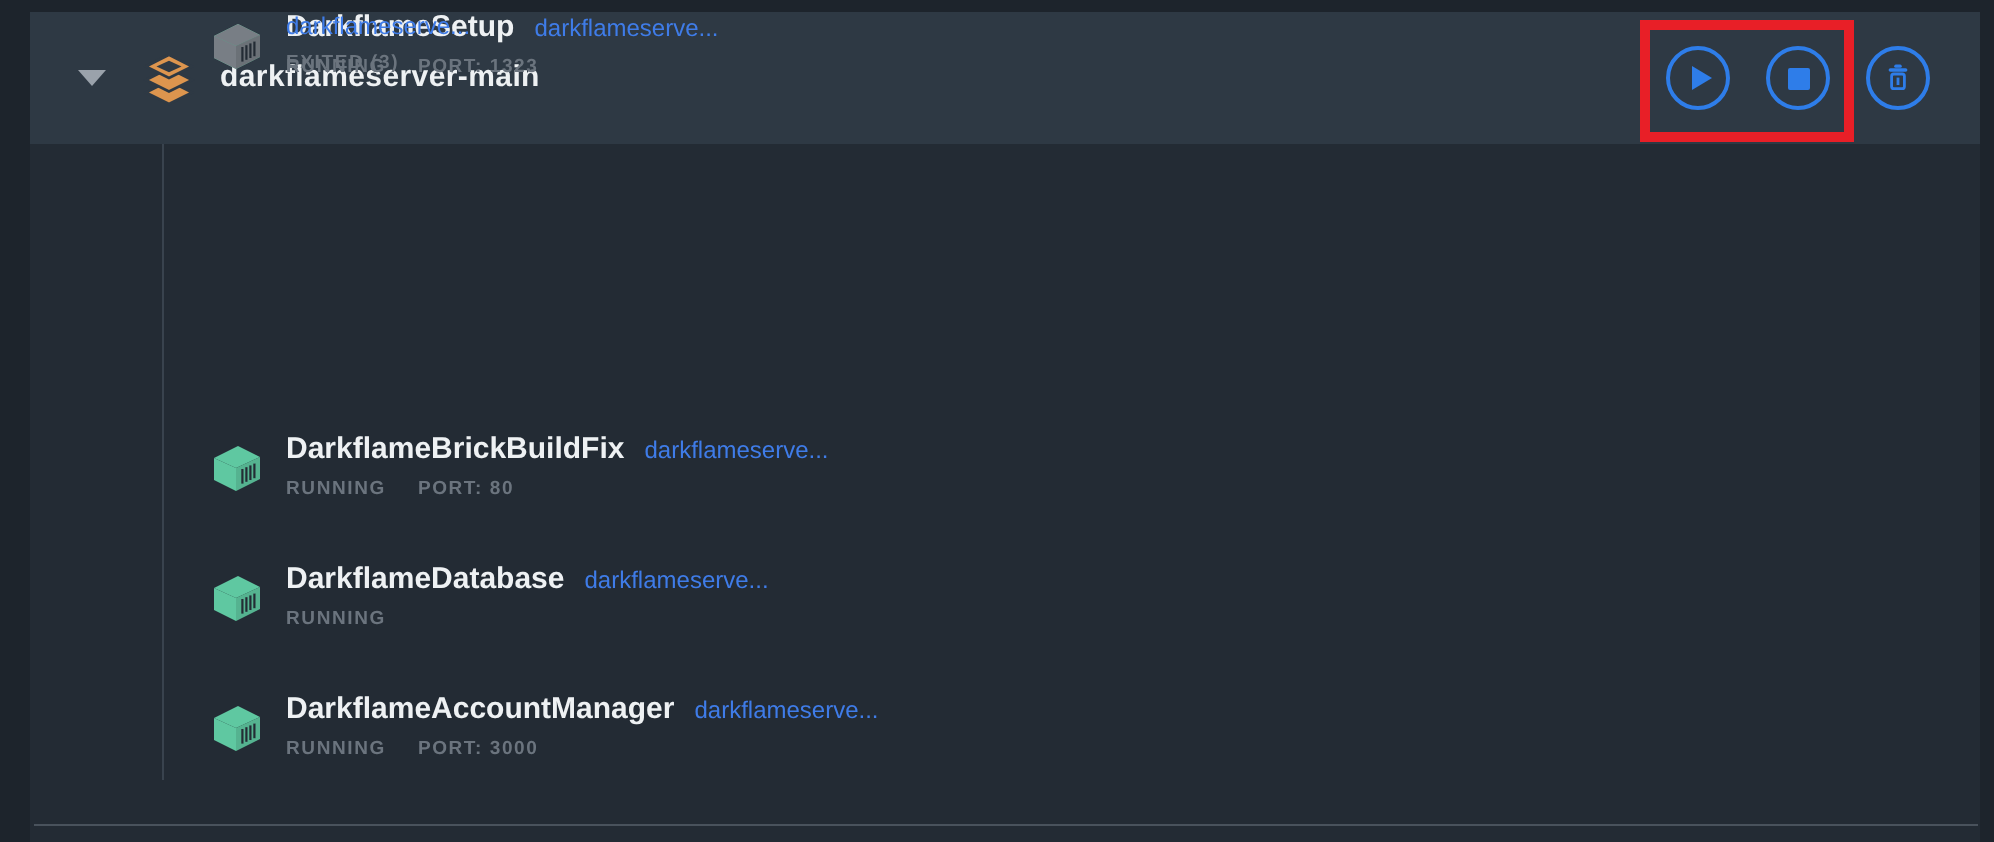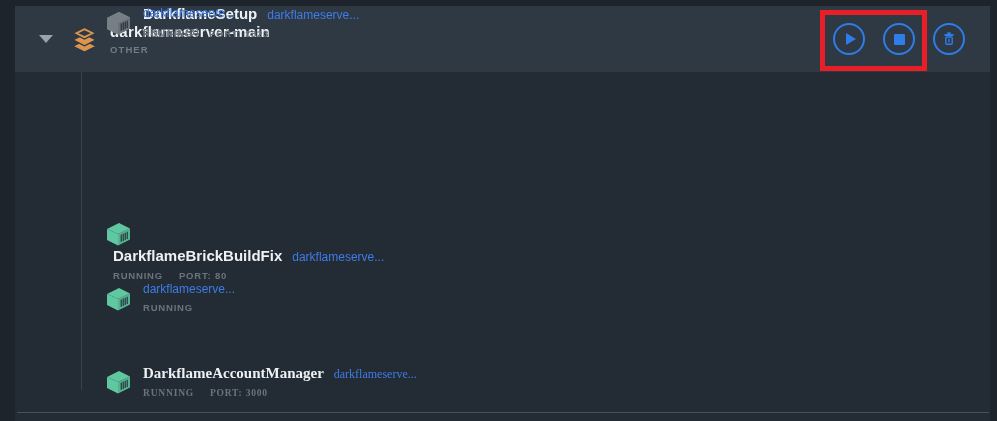--- a/index.html
+++ b/index.html
@@ -49,23 +49,23 @@
     border:5px solid #e81f27; box-sizing:border-box;
     z-index:10; pointer-events:none;
   }
 
   
   .tree-line { position:absolute; left:66px; top:66px; width:1px; height:318px; background:#39434e; }
 
   .row { position:absolute; left:88px; display:flex; cursor:default; }
   .row:nth-of-type(1) { top:82px; }
   .row:nth-of-type(2) { top:147px; }
-  .row:nth-of-type(3) { top:211px;flex-direction:column; }
+  .row:nth-of-type(3) { top:211px; }
   .row:nth-of-type(4) { top:276px; }
-  .row:nth-of-type(5) { top:359px;font-family:Liberation Serif, serif; }
+  .row:nth-of-type(5) { top:341px; }
 
   .box-icon { margin-top:3px; display:flex; color:#5fc8a1; }
   .row.exited .box-icon { color:#787e85; }
 
   .row-text { margin-left:10px; }
   .name-line { display:flex; align-items:baseline; gap:10px; }
   .cname { font-size:15px; font-weight:700; color:#eef1f3; line-height:16px; white-space:nowrap; }
   .clink { font-size:12px; color:#3f7ce8; text-decoration:none; white-space:nowrap; cursor:pointer; }
   .status-line {
     margin-top:6px; display:flex; gap:16px;
@@ -85,21 +85,20 @@
       <span class="stack-icon">
         <svg width="27" height="28" viewBox="0 0 28 28">
           <polygon points="14,15.5 26,21.5 14,27.5 2,21.5" fill="#dd954e" stroke="#2e3944" stroke-width="1.4"></polygon>
           <polygon points="14,9 26,15 14,21 2,15" fill="#dd954e" stroke="#2e3944" stroke-width="1.4"></polygon>
           <polygon points="14,2 26,8 14,14 2,8" fill="#dd954e" stroke="#2e3944" stroke-width="1.4"></polygon>
           <polygon points="14,5 20.5,8 14,11 7.5,8" fill="#2e3944"></polygon>
         </svg>
       </span>
       <div class="header-text">
         <div class="title">darkflameserver-main</div>
-        <div class="subtitle">OTHER</div>
       </div>
 
       <div class="actions">
         <button class="icon-btn">
           <span class="play-glyph"></span>
         </button>
         <button class="icon-btn">
           <span class="stop-glyph"></span>
         </button>
         <button class="icon-btn">
@@ -148,20 +147,21 @@
           <polygon points="15,14 27,8.5 27,19.5 15,25.5" fill="currentColor"></polygon>
           <polygon points="15,14 27,8.5 27,19.5 15,25.5" fill="rgba(0,0,0,0.10)"></polygon>
           <line x1="18.2" y1="14.5" x2="18.2" y2="21.8" stroke="#232b34" stroke-width="1.1"></line>
           <line x1="20.2" y1="13.6" x2="20.2" y2="20.9" stroke="#232b34" stroke-width="1.1"></line>
           <line x1="22.2" y1="12.7" x2="22.2" y2="20.0" stroke="#232b34" stroke-width="1.1"></line>
           <line x1="24.2" y1="11.8" x2="24.2" y2="19.1" stroke="#232b34" stroke-width="1.1"></line>
         </svg>
       </span>
       <div class="row-text">
         <div class="name-line">
+          <span class="cname">DarkflameDatabase</span>
           <a class="clink">darkflameserve...</a>
         </div>
         <div class="status-line">
           <span>RUNNING</span>
           <span></span>
         </div>
       </div>
     </div>
 
     <div class="row running">

